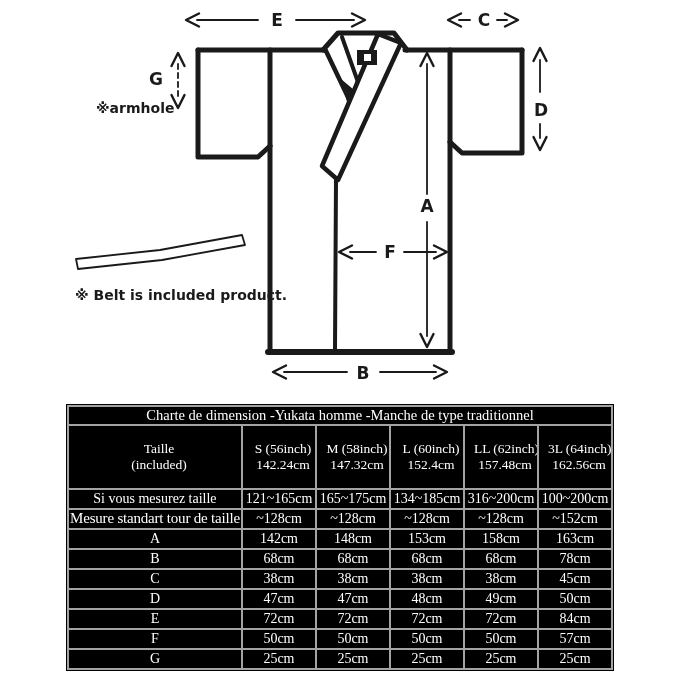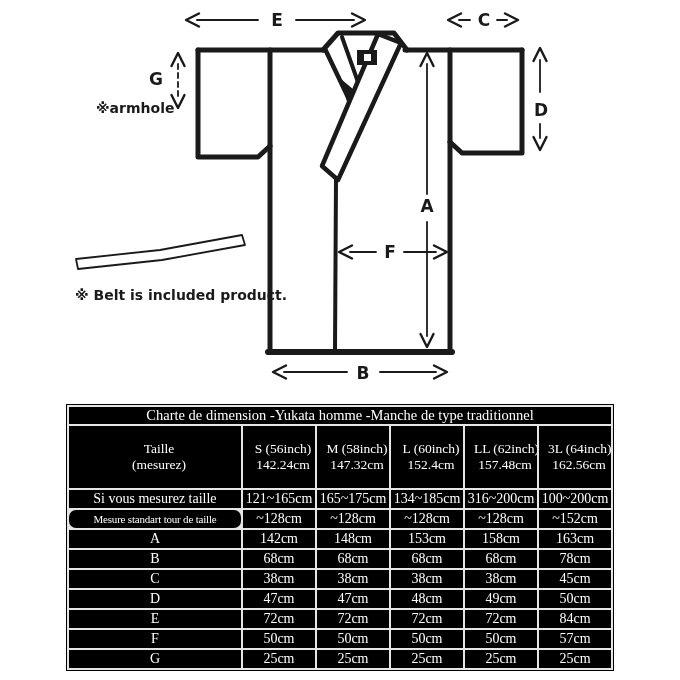--- a/index.html
+++ b/index.html
@@ -15,21 +15,21 @@
     font-family:"DejaVu Sans", sans-serif;
     font-weight:bold;
     fill:#1a1a1a;
   }
   .dim-label { font-size:17px; text-anchor:middle; }
   .note-label { font-size:14px; text-anchor:start; }
 
   table.size {
     border-collapse:separate;
     border-spacing:2px;
-    background:#e5e5e5;
+    background:#a3a3a3;
     border:1px solid #000000;
     table-layout:fixed;
     width:546px;
     margin:2px auto 4px auto;
     font-family:"Liberation Serif", serif;
   }
   table.size td {
     background:#000000;
     color:#ffffff;
     text-align:center;
@@ -37,21 +37,21 @@
     padding:0 1px;
     font-size:14px;
     line-height:1.18;
     height:18px;
     white-space:nowrap;
     overflow:hidden;
   }
   table.size td.title-cell { height:16px; font-size:14.5px; }
   table.size tr.size-row td { height:62px; font-size:13.5px; }
   table.size td .block { display:block;padding-left:8px; }
-  table.size td.tight { font-size:11px; letter-spacing:-0.2px;border-radius:7px; }
+  table.size td.tight { font-size:15px; letter-spacing:-0.2px; }
 </style>
 </head>
 <body>
 
 <div class="page">
 
   <div class="diagram-wrap">
     <svg width="680" height="402" viewBox="0 0 680 402" stroke-linecap="round" stroke-linejoin="round">
 
       <g stroke="#1a1a1a" fill="none">
@@ -154,21 +154,21 @@
         <col style="width:72px">
         <col style="width:72px">
     </colgroup>
     <tbody>
       <tr>
         <td class="title-cell" colspan="6">Charte de dimension -Yukata homme -Manche de type traditionnel</td>
       </tr>
       <tr class="size-row">
         <td>
           <span class="block">Taille</span>
-          <span class="block">(mesurez)</span>
+          <span class="block">(included)</span>
         </td>
         <td>
           <span class="block">S (56inch)</span>
           <span class="block">142.24cm</span>
         </td>
         <td>
           <span class="block">M (58inch)</span>
           <span class="block">147.32cm</span>
         </td>
         <td>

